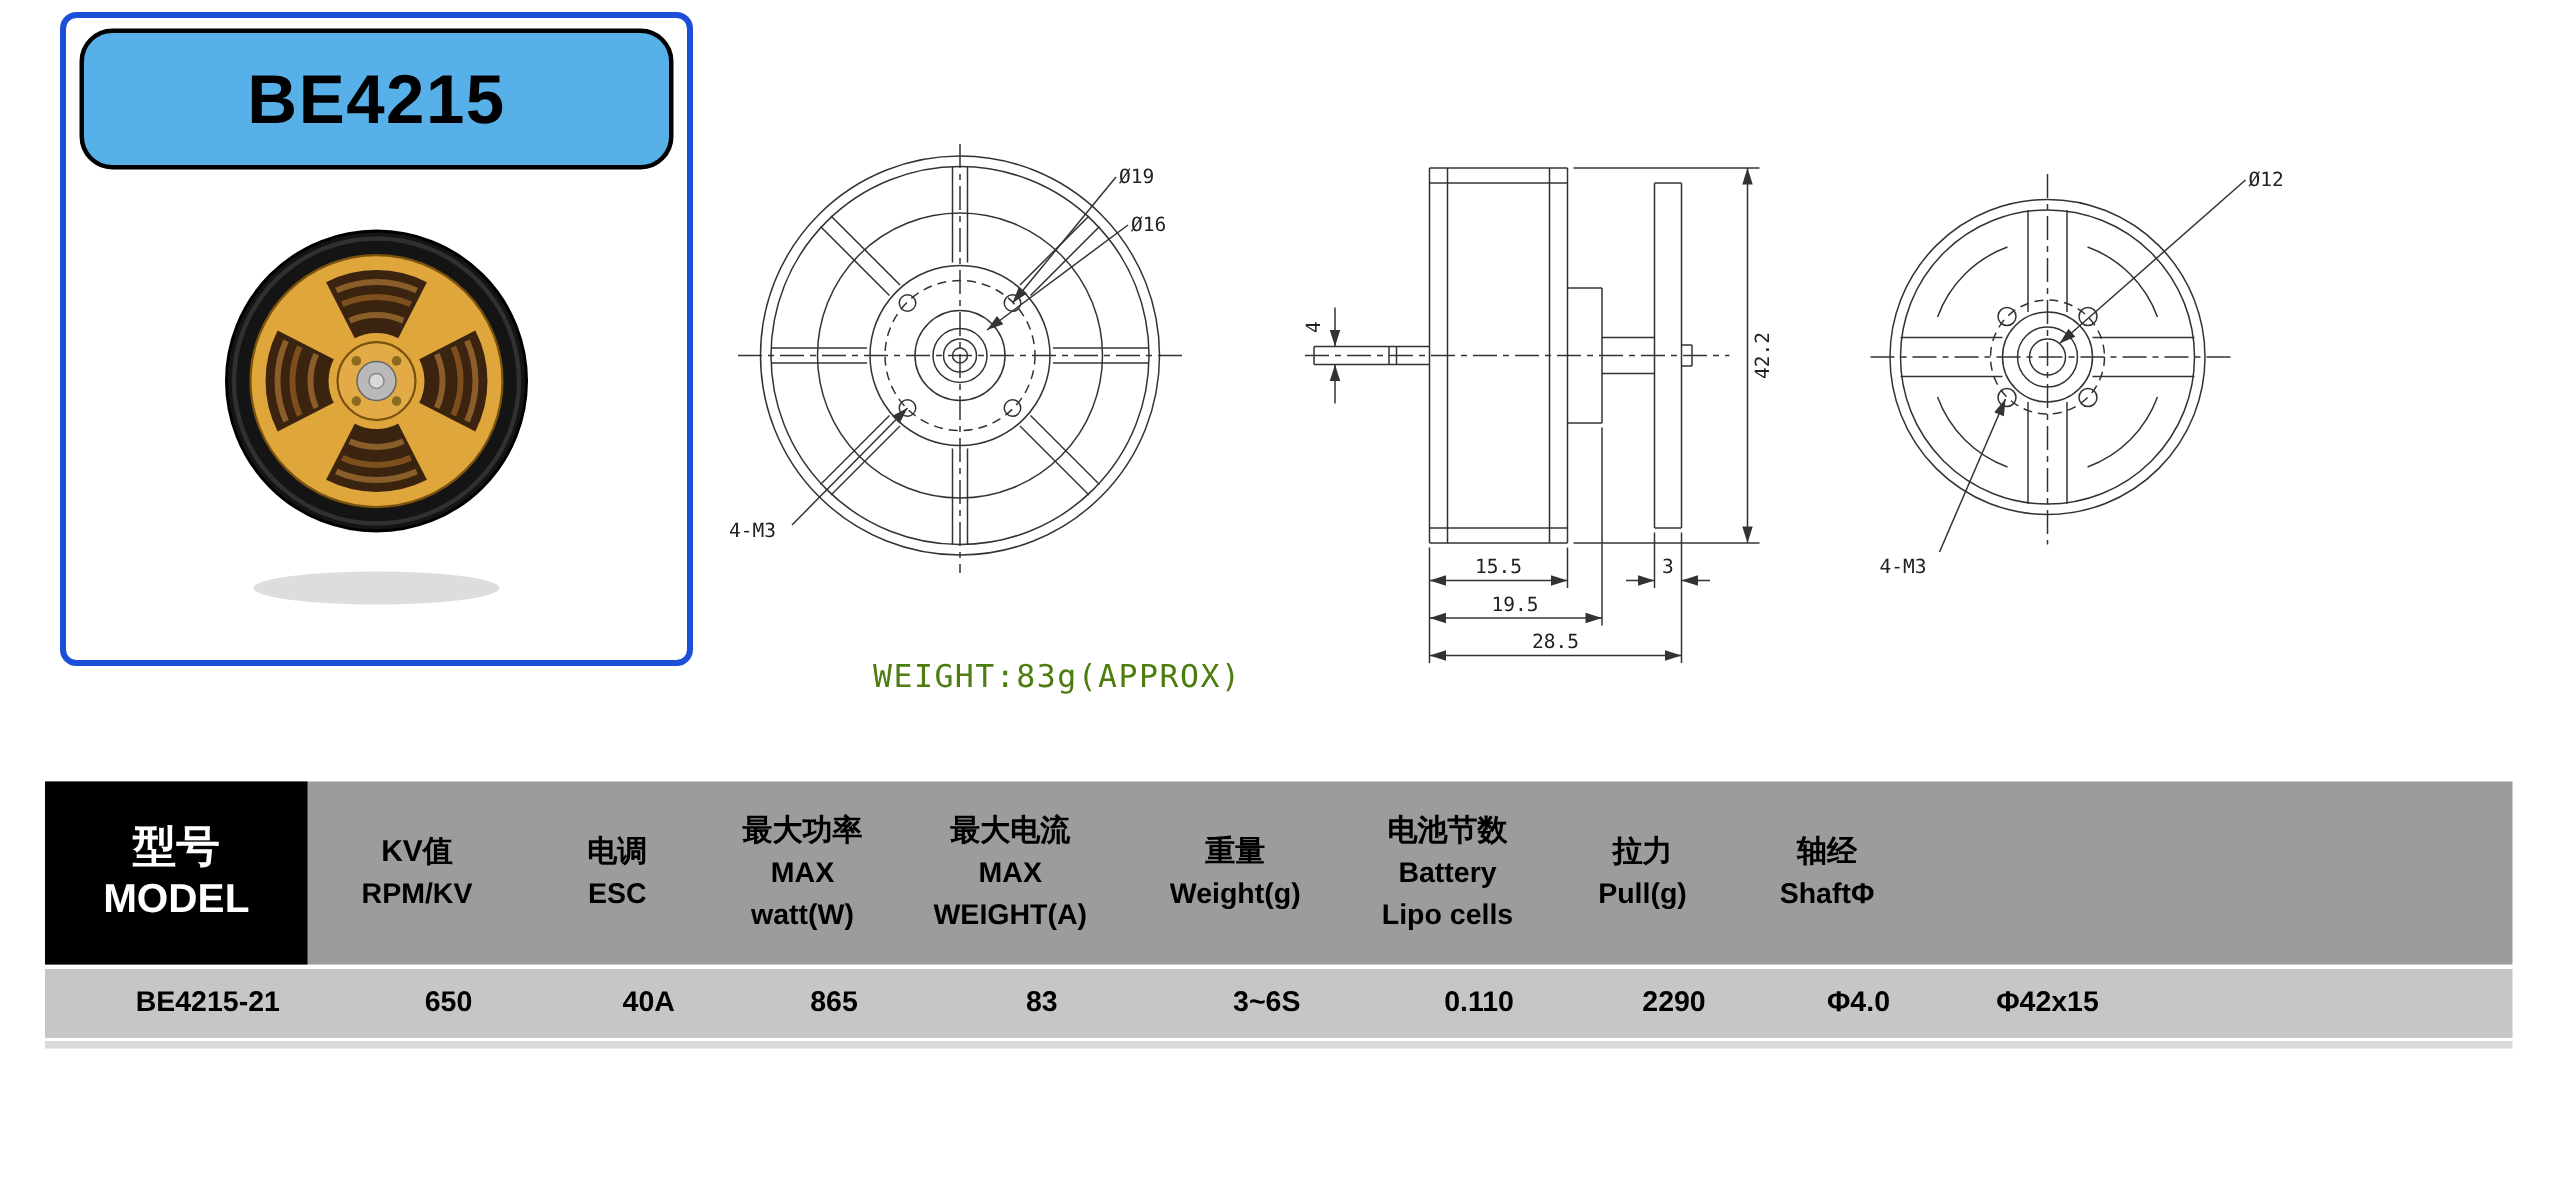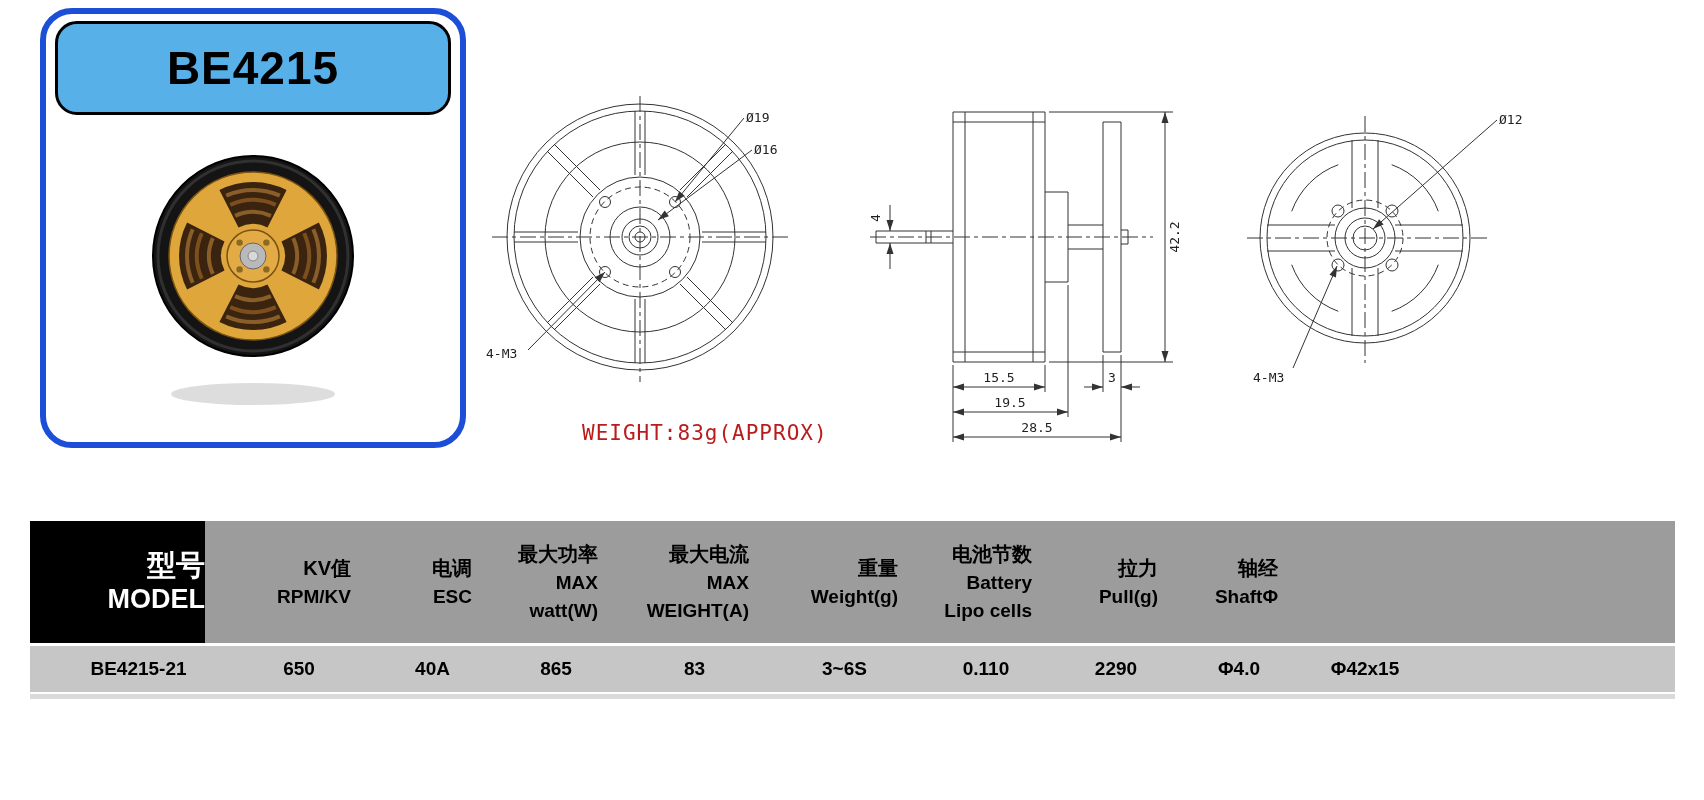--- a/index.html
+++ b/index.html
@@ -1,43 +1,43 @@
 <!DOCTYPE html>
 <html style="--badge: #58b0e8; --table_header: #9c9c9c; --table_row: #c6c6c6;"><head>
 <meta charset="utf-8">
 <style>
   html,body{margin:0;padding:0;background:#ffffff;}
   body{width:1704px;height:800px;position:relative;overflow:hidden;
        font-family:"Liberation Sans",sans-serif;color:#000;}
 
   
   .card{position:absolute;left:40px;top:8px;width:414px;height:428px;
-        border:6px solid #1d4ed8;border-radius:32px;background:#fff;}
+        border:4px solid #1d4ed8;border-radius:11px;background:#fff;}
   .badge{position:absolute;left:9px;top:7px;right:9px;height:88px;
          background:var(--badge,#58b0e8);border:3px solid #000;border-radius:22px;
          display:flex;align-items:center;justify-content:center;
          font-size:46px;font-weight:bold;letter-spacing:1px;}
   .motor-wrap{position:absolute;left:50%;top:112px;transform:translateX(-50%);}
 
   
   .drawing{position:absolute;}
   .fv{left:478px;top:92px;width:350px;height:350px;}
   .sv{left:868px;top:95px;width:330px;height:355px;}
   .bv{left:1245px;top:98px;width:340px;height:300px;}
   .cad-text{font-family:"DejaVu Sans Mono",monospace;font-size:13px;fill:#222;}
-  .weight-note{position:absolute;left:582px;top:421px;
+  .weight-note{position:absolute;left:582px;top:439px;
                font-family:"DejaVu Sans Mono",monospace;font-size:21px;
-               letter-spacing:1px;color:#b91c1c;}
+               letter-spacing:1px;color:#4d7c0f;}
 
   
   .spec-table{position:absolute;left:30px;top:521px;width:1645px;}
   .thead,.trow{display:grid;
     grid-template-columns:175px 146px 121px 126px 151px 149px 134px 126px 120px 132px 265px;}
   .thead{background:var(--table_header,#9c9c9c);}
-  .th{height:122px;display:flex;flex-direction:column;align-items:flex-end;
+  .th{height:122px;display:flex;flex-direction:column;align-items:center;
       justify-content:center;text-align:center;font-weight:bold;font-size:19px;
       line-height:1.45;}
   .th .cn{font-size:20px;}
   .model-th{background:#000;color:#fff;}
   .model-th .cn{font-size:29px;line-height:1.25;}
   .model-th .en{font-size:27px;line-height:1.25;}
   .trow{margin-top:3px;background:var(--table_row,#c6c6c6);}
   .td{height:46px;display:flex;align-items:center;justify-content:center;
       font-weight:bold;font-size:19px;padding-left:42px;}
   .table-strip{position:absolute;left:30px;top:694px;width:1645px;height:5px;

